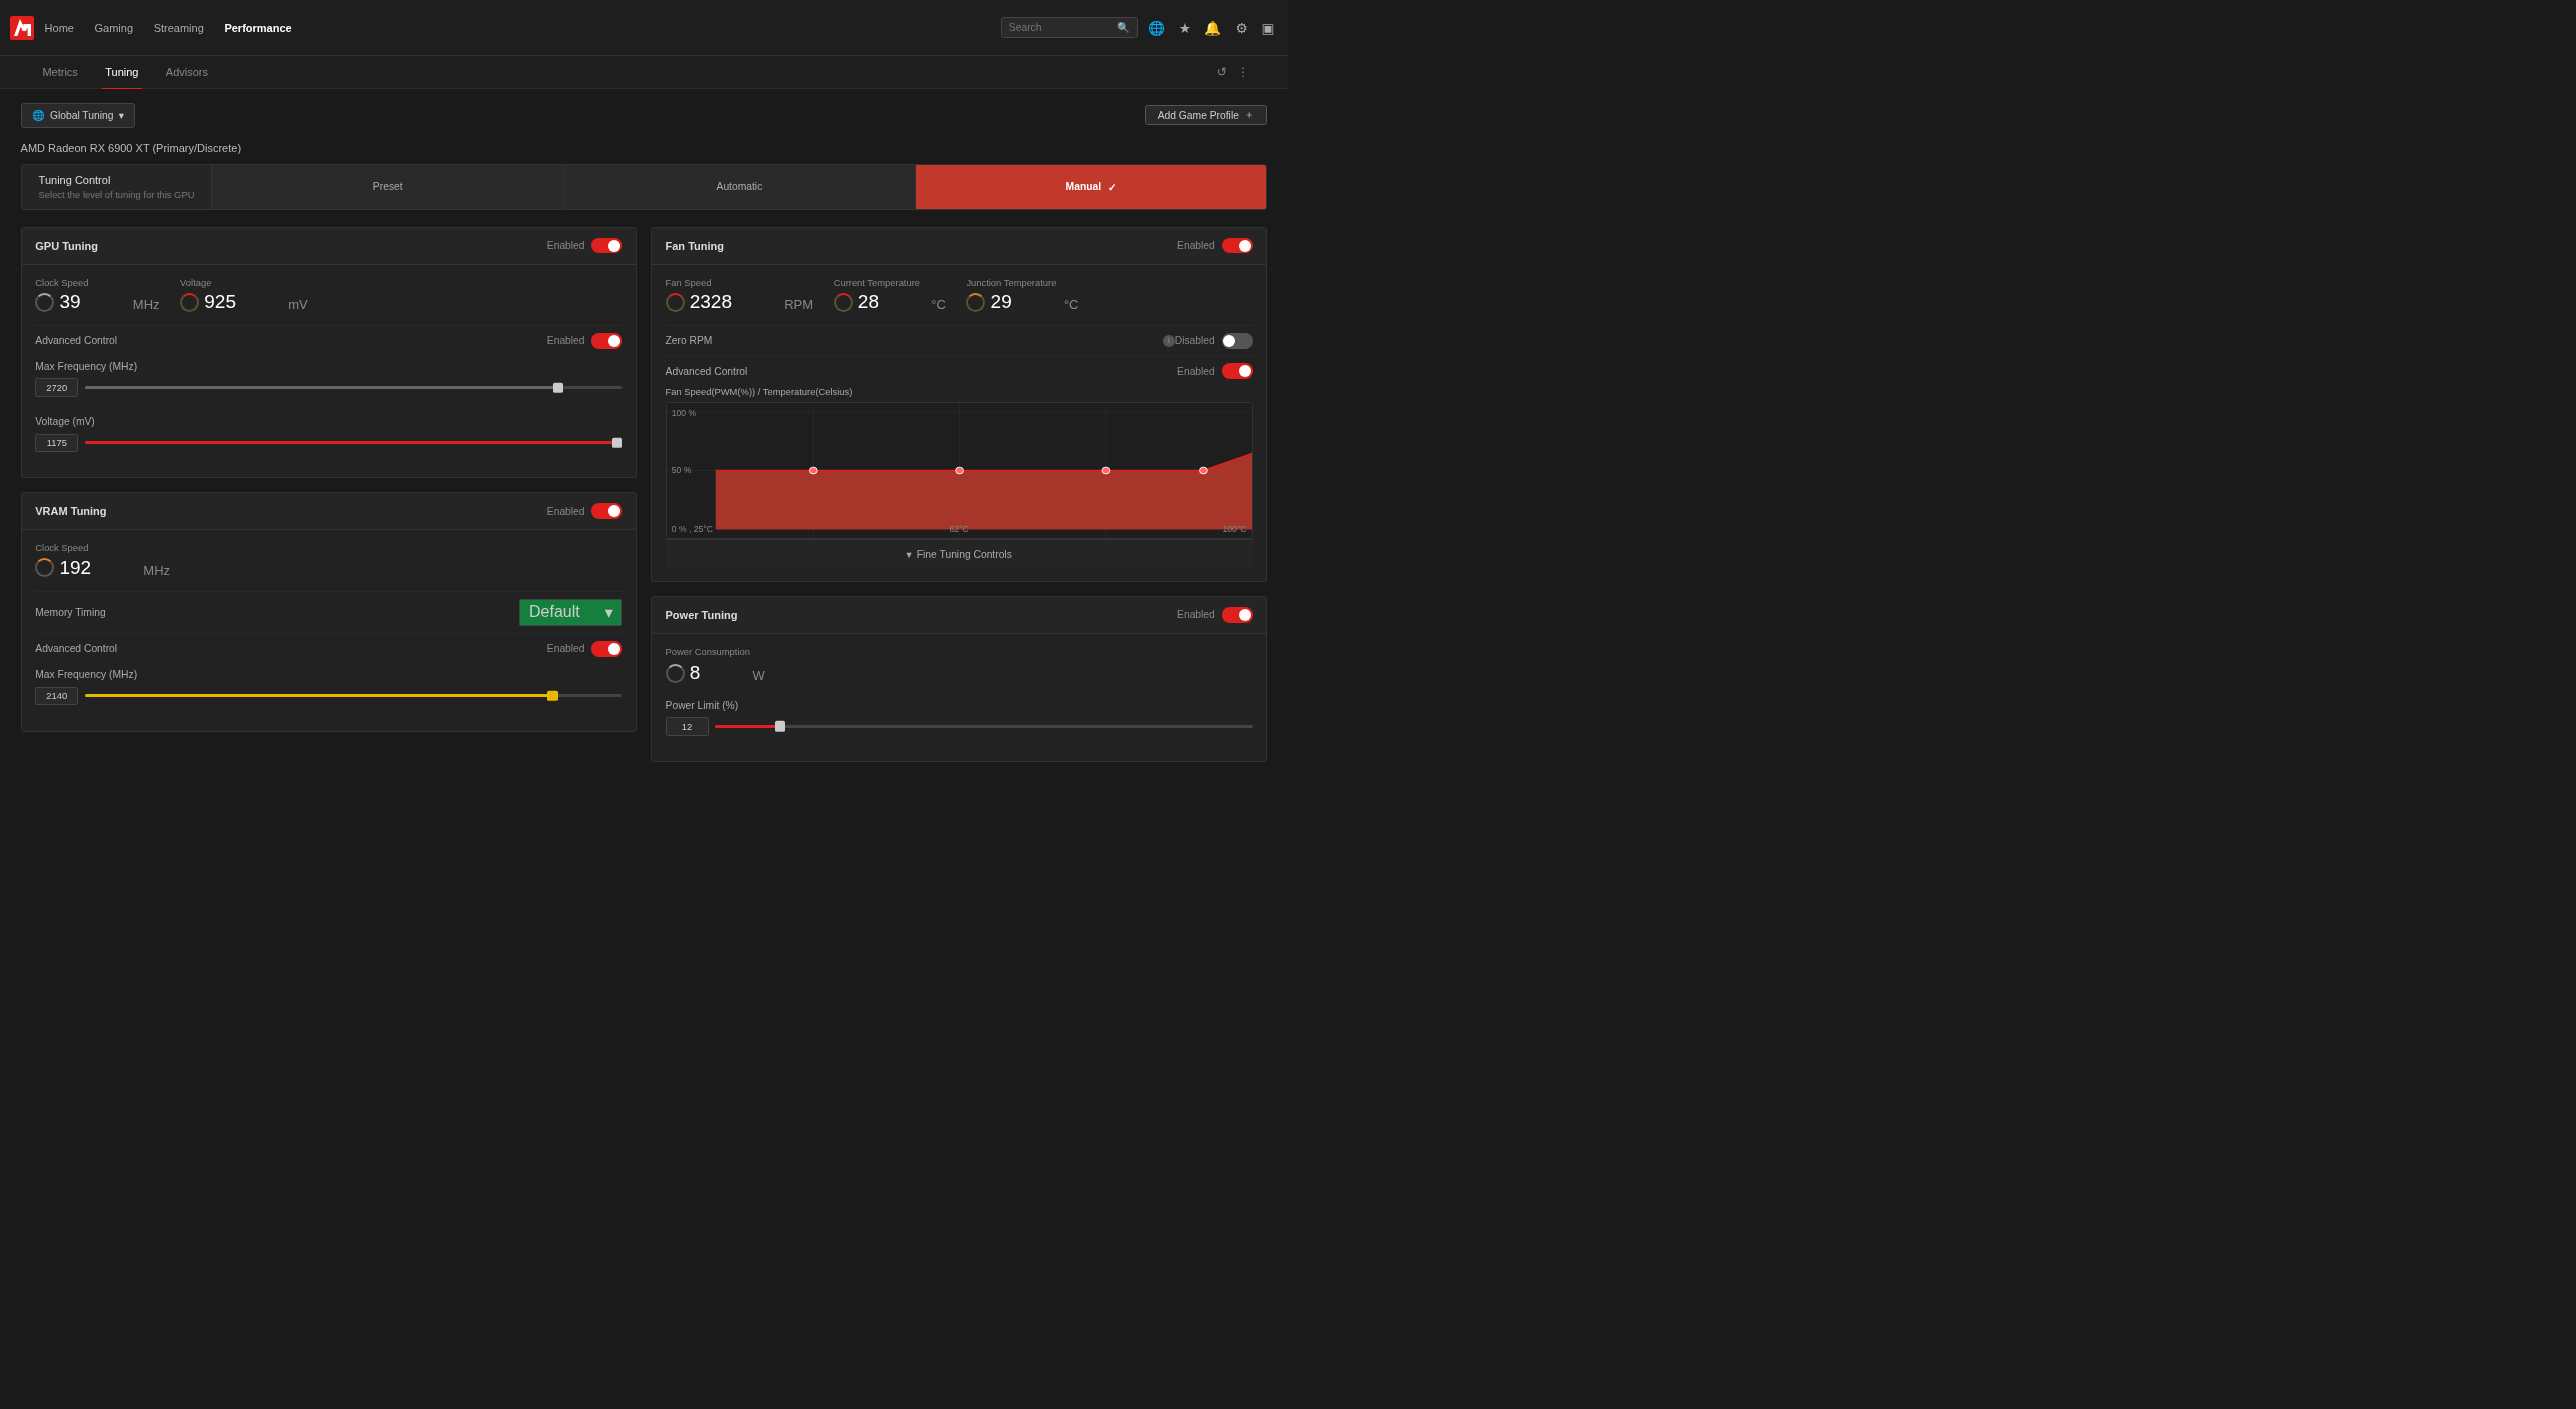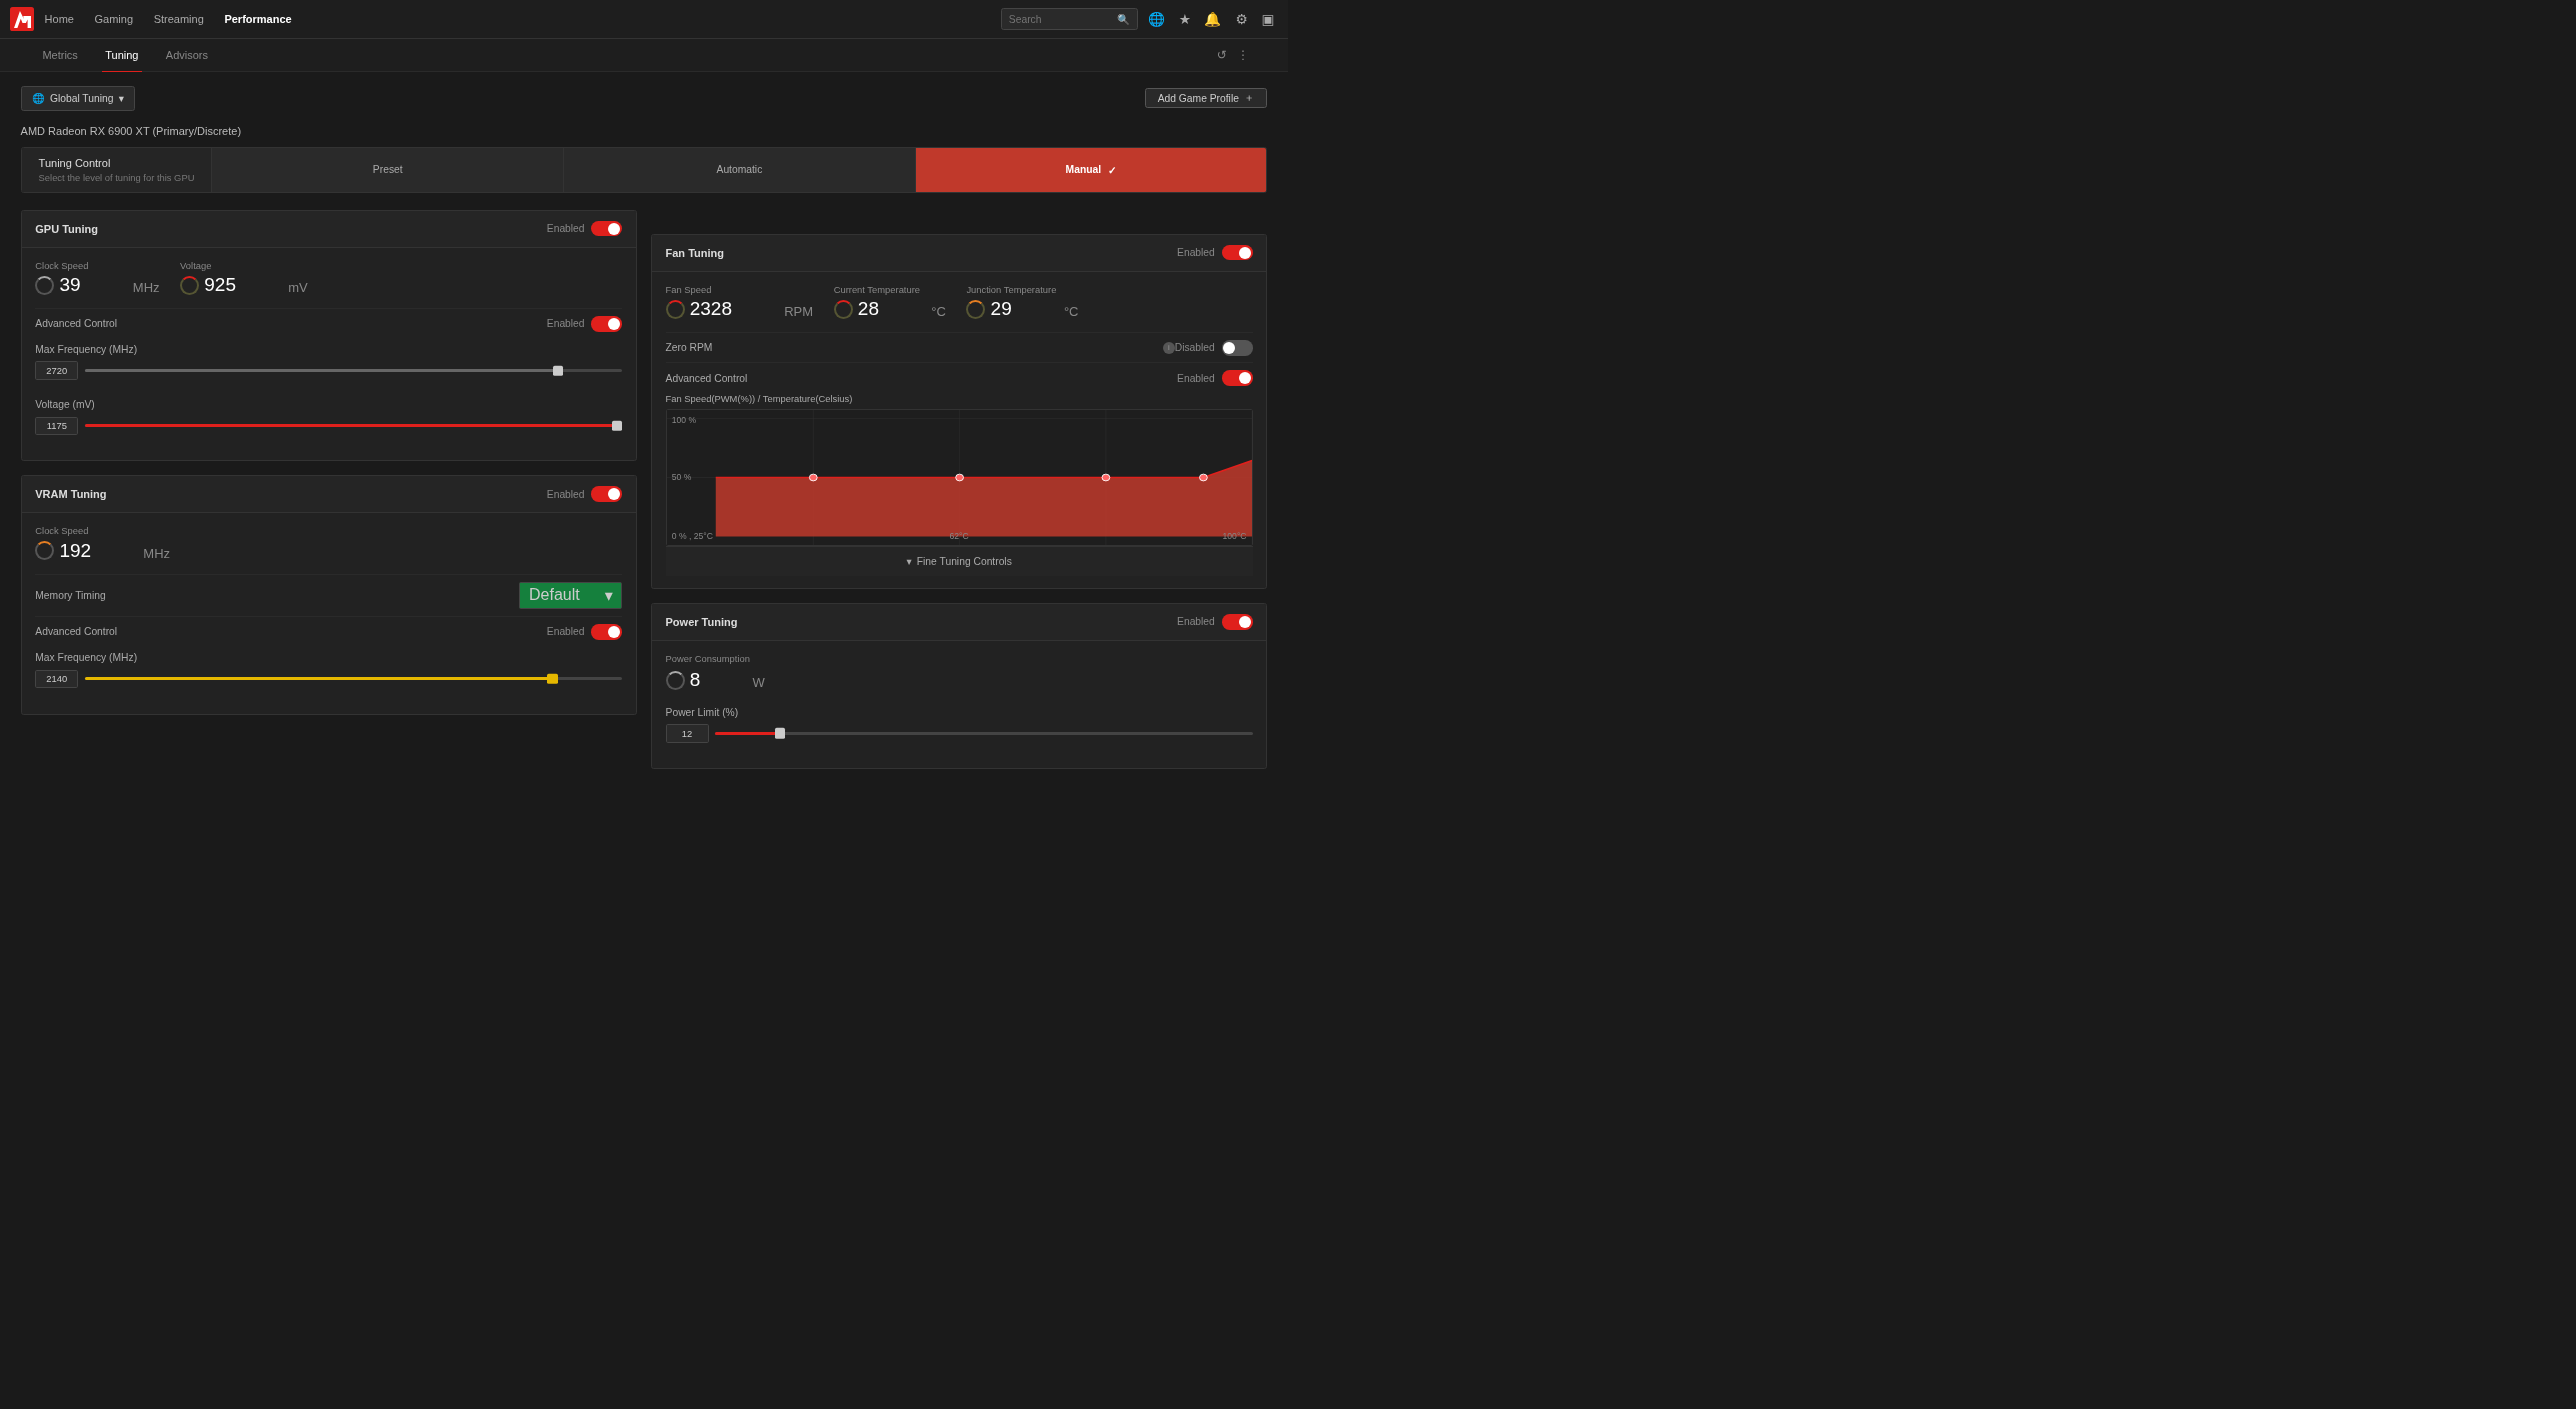--- a/index.html
+++ b/index.html
@@ -11,21 +11,21 @@
       width: 1288px;
       min-height: 704px;
       overflow-x: hidden;
     }
 
     
     .top-nav {
       display: flex;
       align-items: center;
       background: #1e1e1e;
-      height: 39px;
+      height: 56px;
       padding: 0 10.3px;
       border-bottom: 0.9px solid #333;
     }
     .amd-logo {
       width: 24px; height: 24px;
       background: #e0201c;
       border-radius: 2.6px;
       display: flex; align-items: center; justify-content: center;
       margin-right: 10.3px;
       flex-shrink: 0;
@@ -446,21 +446,21 @@
                 <div class="slider-fill yellow" style="width:87%"></div>
                 <div class="slider-thumb" style="left:calc(87% - 5.2px); background:#e6b800;"></div>
               </div>
             </div>
           </div>
         </div>
       </div>
 
     </div>
 
-    <div style="display:flex;flex-direction:column;gap:13.7px;margin-top:24px;">
+    <div style="display:flex;flex-direction:column;gap:13.7px;">
 
       <div class="panel">
         <div class="panel-header">
           <span class="panel-title">Fan Tuning</span>
           <span class="panel-toggle-label">Enabled</span>
           <div class="toggle on"></div>
         </div>
         <div class="panel-body">
 
           <div class="stats-row">

